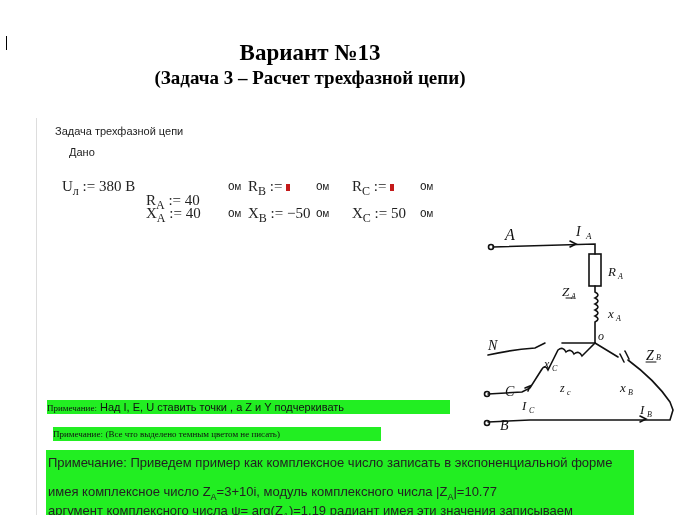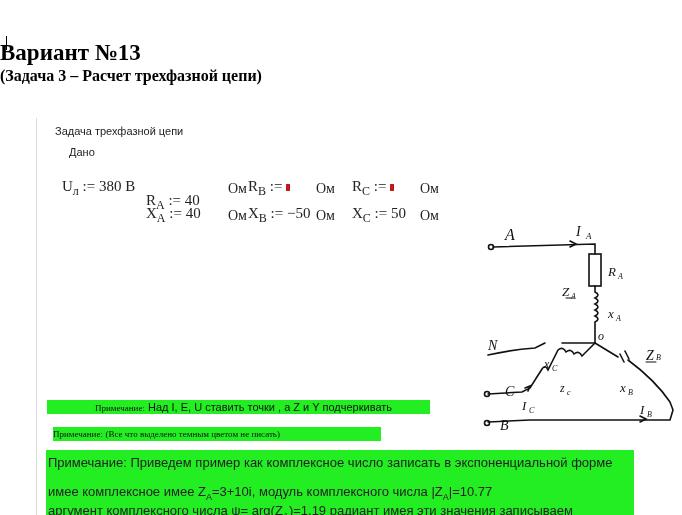--- a/index.html
+++ b/index.html
@@ -1,25 +1,25 @@
 <!DOCTYPE html>
 <html><head>
 <meta charset="utf-8">
 <style>
   html, body { margin:0; padding:0; }
   body { width:682px; height:515px; background:#fff; position:relative; overflow:hidden; font-family:"Liberation Sans", sans-serif; color:#111; }
   .cursor { position:absolute; left:6px; top:36px; width:1px; height:14px; background:#000; }
-  .title { position:absolute; left:0; width:620px; text-align:left; font-family:"Liberation Serif", serif; font-weight:bold; color:#000; }
+  .title { position:absolute; left:0; width:620px; text-align:center; font-family:"Liberation Serif", serif; font-weight:bold; color:#000; }
   .title.main { top:40px; font-size:23px; }
-  .title.sub { top:67px; font-size:16px; }
+  .title.sub { top:67px; font-size:19px; }
   .left-rule { position:absolute; left:36px; top:118px; width:1px; height:400px; background:#ddd; }
   .txt { position:absolute; font-size:11px; color:#222; }
   .math { position:absolute; font-family:"Liberation Serif", serif; font-size:15px; color:#222; white-space:nowrap;text-align:center; }
   .math sub { font-size:12px; vertical-align:-4px; }
-  .unit { font-family:Liberation Serif, serif; font-size:14px; }
+  .unit { font-family:Liberation Mono, monospace; font-size:11px; }
   .ph { display:inline-block; width:4px; height:7px; background:#c41a1a; vertical-align:middle; }
   .note { position:absolute; background:#22ee22; white-space:nowrap; }
   .note .serif { font-family:"Liberation Serif", serif; }
   .circuit { position:absolute; left:470px; top:210px; }
 </style>
 </head>
 <body>
 
 <div class="cursor"></div>
 <div class="title main">Вариант №13</div>
@@ -113,27 +113,27 @@
     <text x="150" y="182" font-size="13">x</text>
     <text x="158" y="185" font-size="8">B</text>
     <text x="170" y="204" font-size="13">I</text>
     <text x="177" y="207" font-size="8">B</text>
     <text x="30" y="220" font-size="14">B</text>
   </g>
   <path d="M96 88 L104 88" stroke-width="1"></path>
   <path d="M176 152 L186 152" stroke-width="1"></path>
 </svg>
 
-<div class="note" style="left:47px;top:400px;height:14px;width:335px;font-size:11px;line-height:14px;padding-left:48px;">
+<div class="note" style="left:47px;top:400px;height:14px;width:403px;font-size:11px;line-height:14px;">
   <span class="serif" style="font-size:9px;">Примечание:</span> <span>Над  I, E, U ставить точки , а Z и Y подчеркивать</span>
 </div>
 <div class="note" style="left:53px;top:427px;height:14px;width:328px;font-size:9px;line-height:14px;">
   <span class="serif">Примечание:</span> <span class="serif">(Все что выделено темным цветом не писать)</span>
 </div>
 <div class="note" style="left:46px;top:450px;width:588px;height:70px;font-size:13px;color:#222;">
   <div style="position:absolute;top:5px;left:2px;">Примечание: Приведем пример как комплексное число  записать в экспоненциальной форме</div>
   <div style="position:absolute;top:34px;left:2px;">
-    <span>имее комплексное имее Z</span><sub style="font-size:9px;">A</sub><span>=3+10i, модуль комплексного числа   |Z</span><sub style="font-size:9px;">A</sub><span>|=10.77</span>
+    <span>имея комплексное число Z</span><sub style="font-size:9px;">A</sub><span>=3+10i, модуль комплексного числа   |Z</span><sub style="font-size:9px;">A</sub><span>|=10.77</span>
   </div>
   <div style="position:absolute;top:53px;left:2px;">
     <span>аргумент комплексного числа ψ= arg(Z</span><sub style="font-size:9px;">A</sub><span>)=1.19 радиант  имея эти значения записываем</span>
   </div>
 </div>
 
 </body></html>

